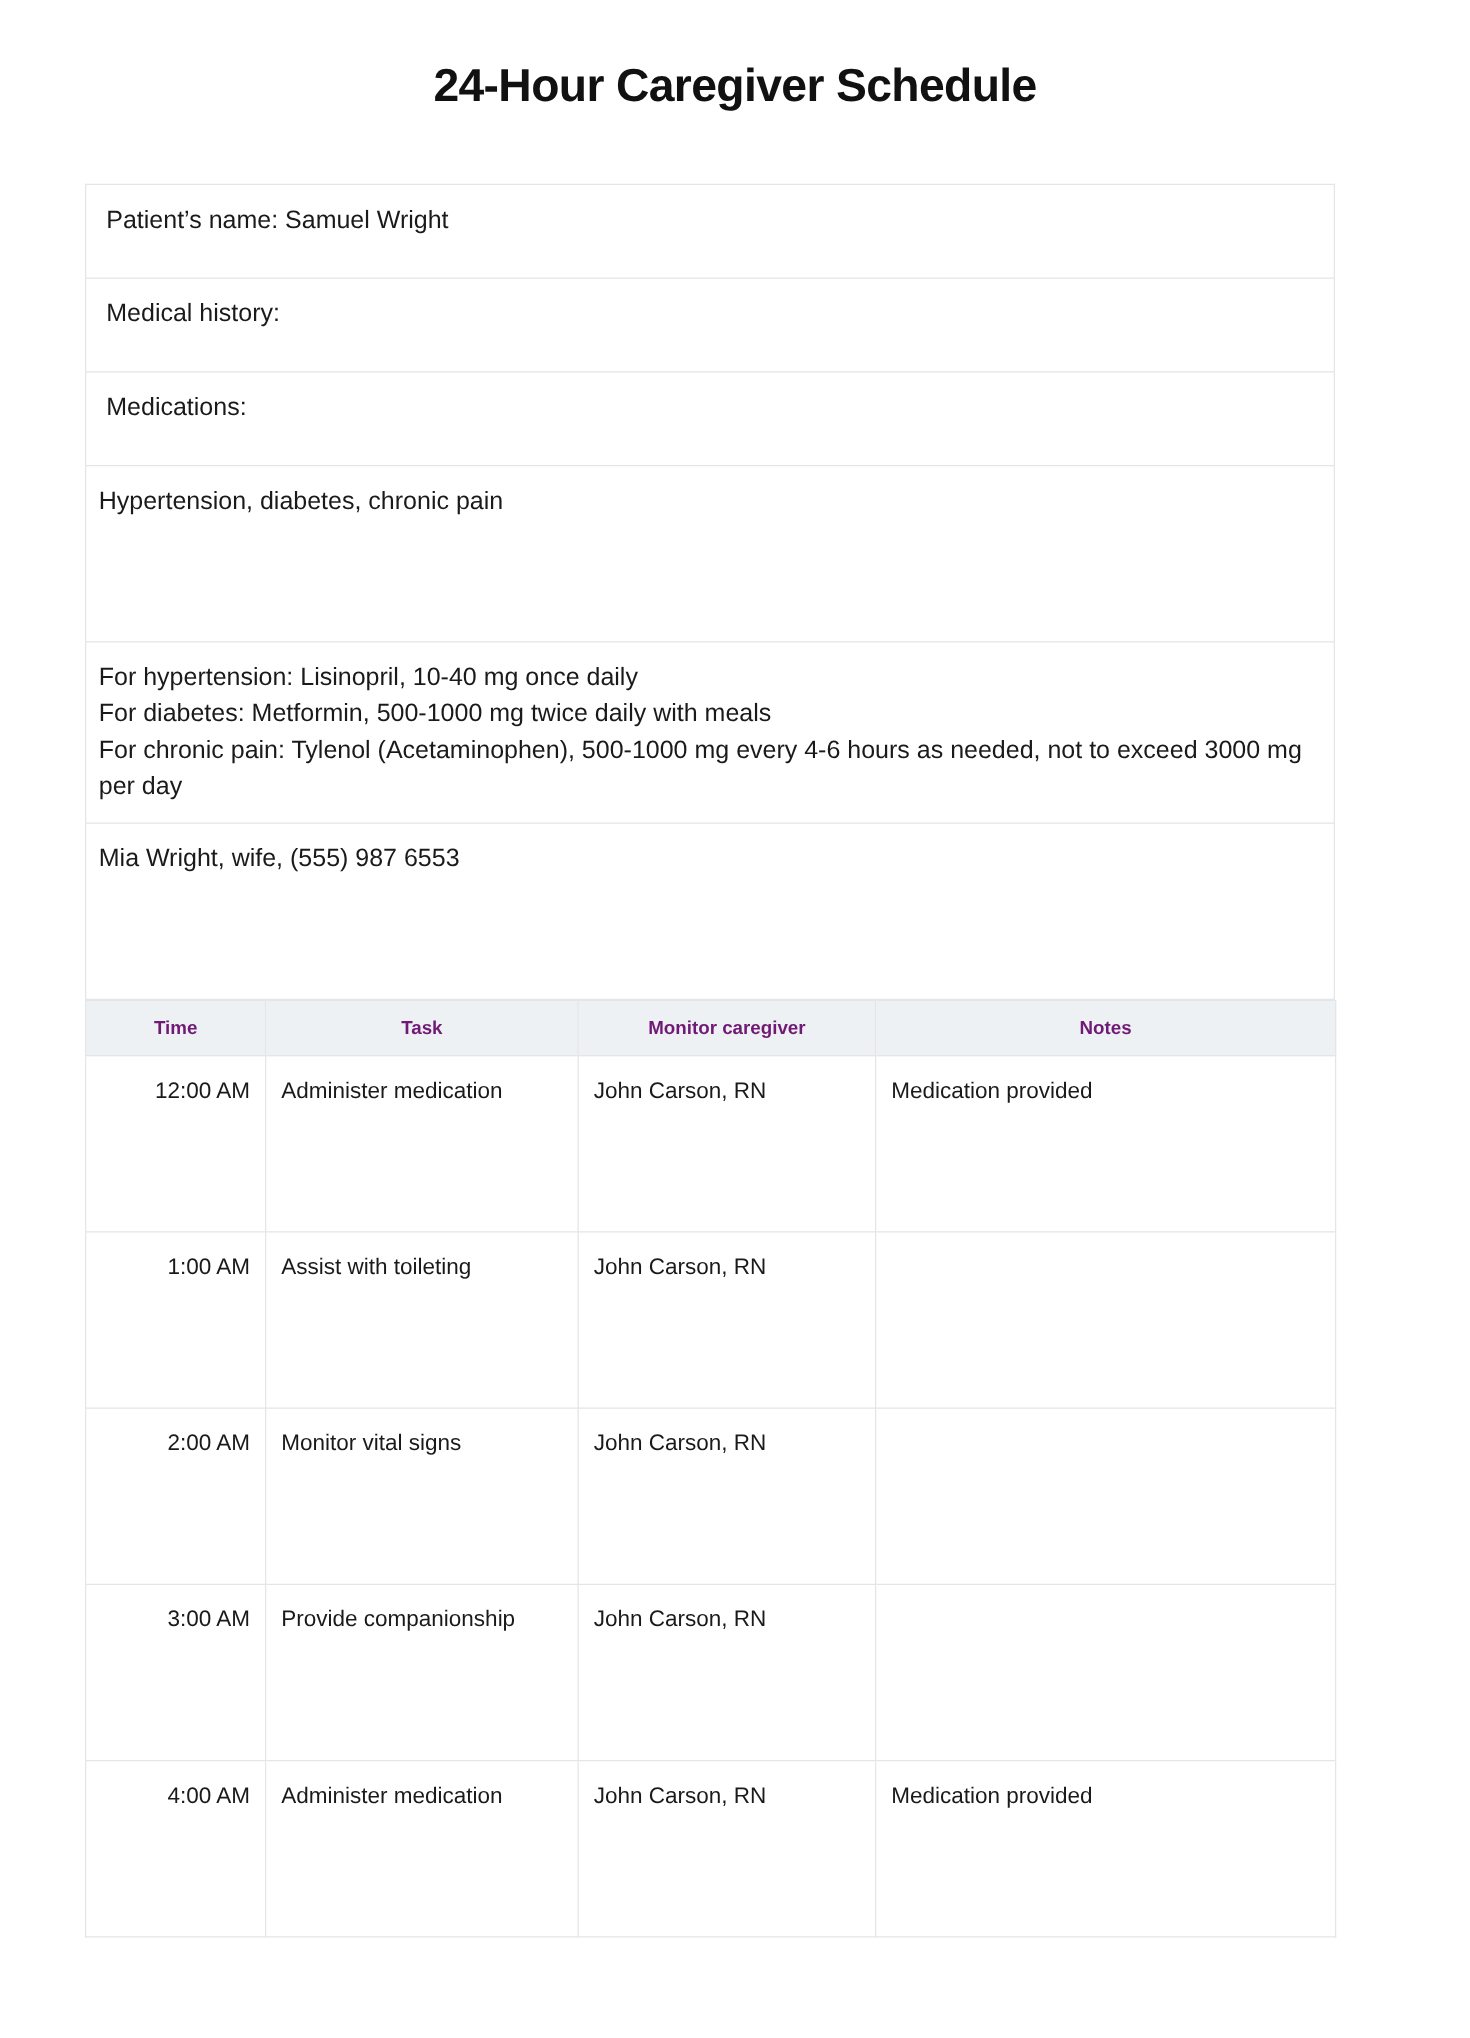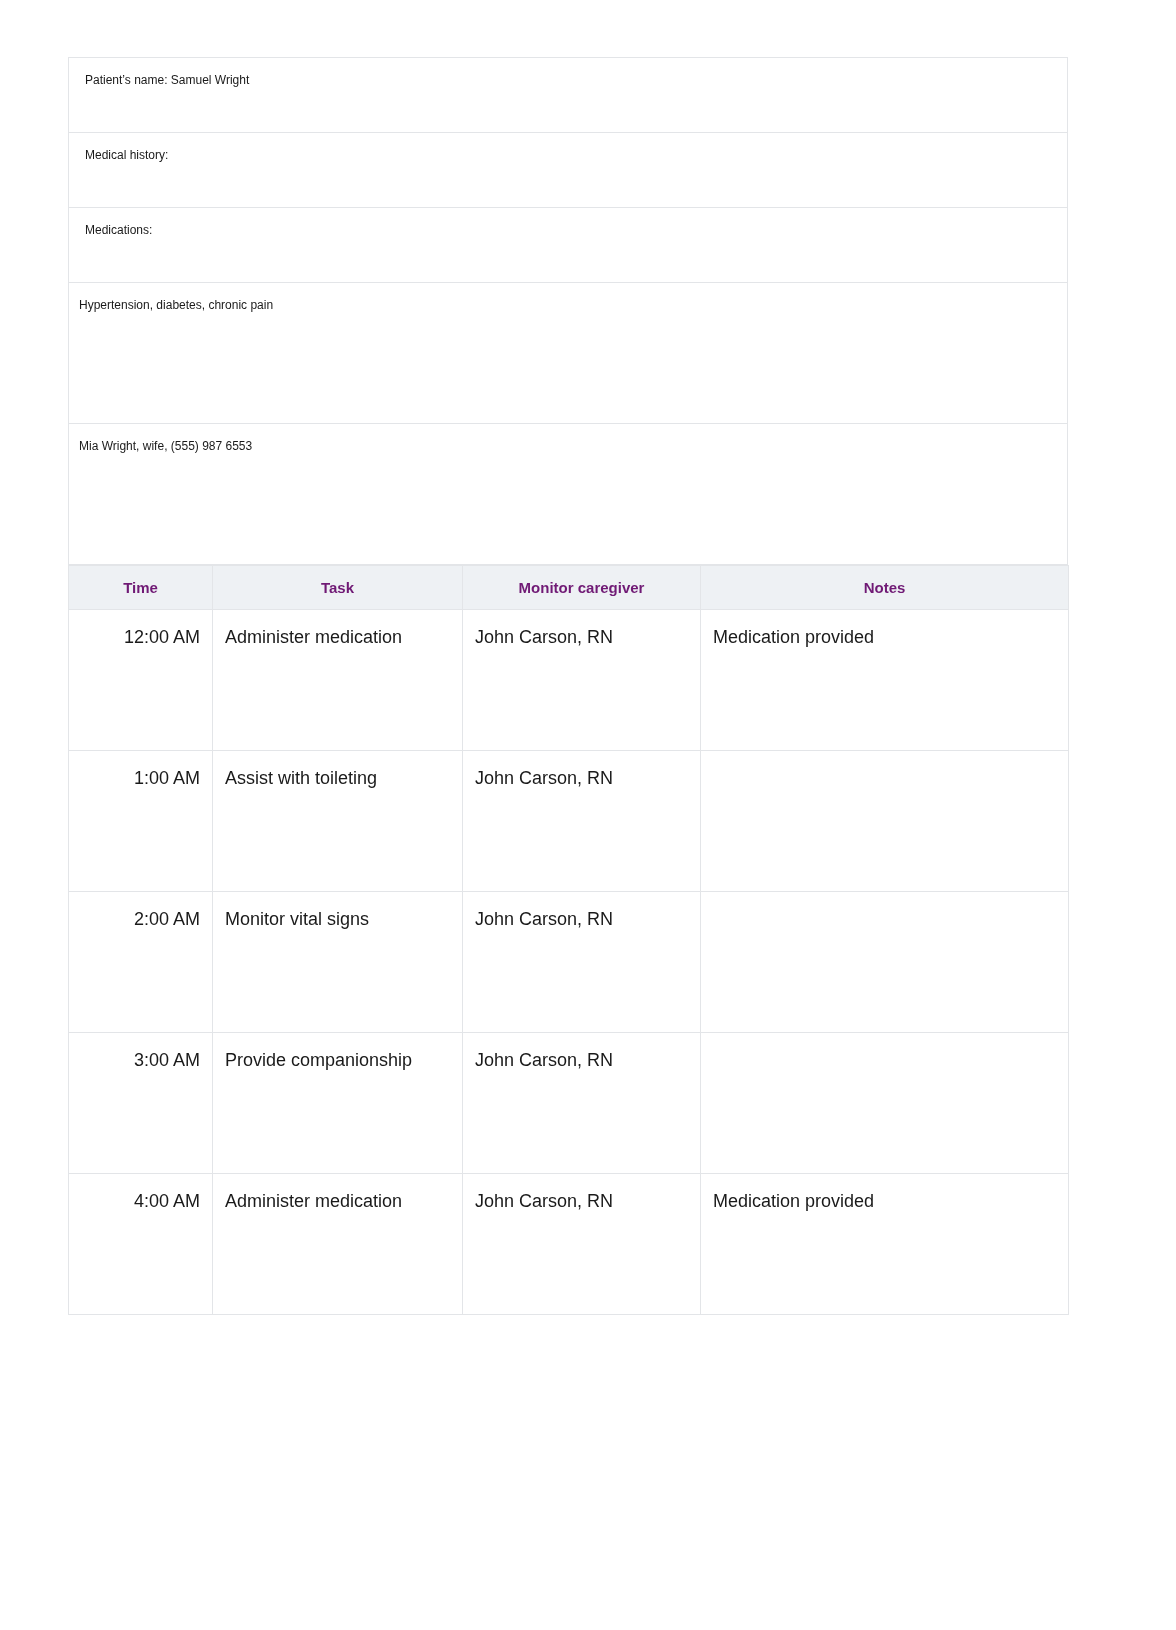--- a/index.html
+++ b/index.html
@@ -33,21 +33,21 @@
     width: 1000px;
   }
   table.info, table.sched {
     border-collapse: collapse;
     width: 1000px;
     table-layout: fixed;
   }
   table.info td {
     border: 1px solid #e3e5e8;
     padding: 14px 14px 14px 14px;
-    font-size: 12px;
+    font-size: 20px;
     vertical-align: top;
     line-height: 1.45;
   }
   td.label-row {
     padding-left: 16px !important;
   }
   td.value-row {
     padding-left: 10px !important;
   }
   .h-46 { height: 46px; }
@@ -84,36 +84,42 @@
   col.w-time  { width: 144px; }
   col.w-task  { width: 250px; }
   col.w-care  { width: 238px; }
   col.w-notes { width: 368px; }
 </style>
 </head>
 <body>
 
 <div class="page">
 
+  <h1 class="doc-title">24-Hour Caregiver Schedule</h1>
 
   <div class="content">
 
     <table class="info">
       <tbody>
         <tr>
           <td class="label-row h-46">Patient’s name: Samuel Wright</td>
         </tr>
         <tr>
           <td class="label-row h-46">Medical history:</td>
         </tr>
         <tr>
           <td class="label-row h-46">Medications:</td>
         </tr>
         <tr>
           <td class="value-row h-tall">Hypertension, diabetes, chronic pain</td>
+        </tr>
+        <tr>
+          <td class="value-row multiline">For hypertension: Lisinopril, 10-40 mg once daily
+For diabetes: Metformin, 500-1000 mg twice daily with meals
+For chronic pain: Tylenol (Acetaminophen), 500-1000 mg every 4-6 hours as needed, not to exceed 3000 mg per day</td>
         </tr>
         <tr>
           <td class="value-row h-tall">Mia Wright, wife, (555) 987 6553</td>
         </tr>
       </tbody>
     </table>
 
     <table class="sched">
       <colgroup>
         <col class="w-time">

